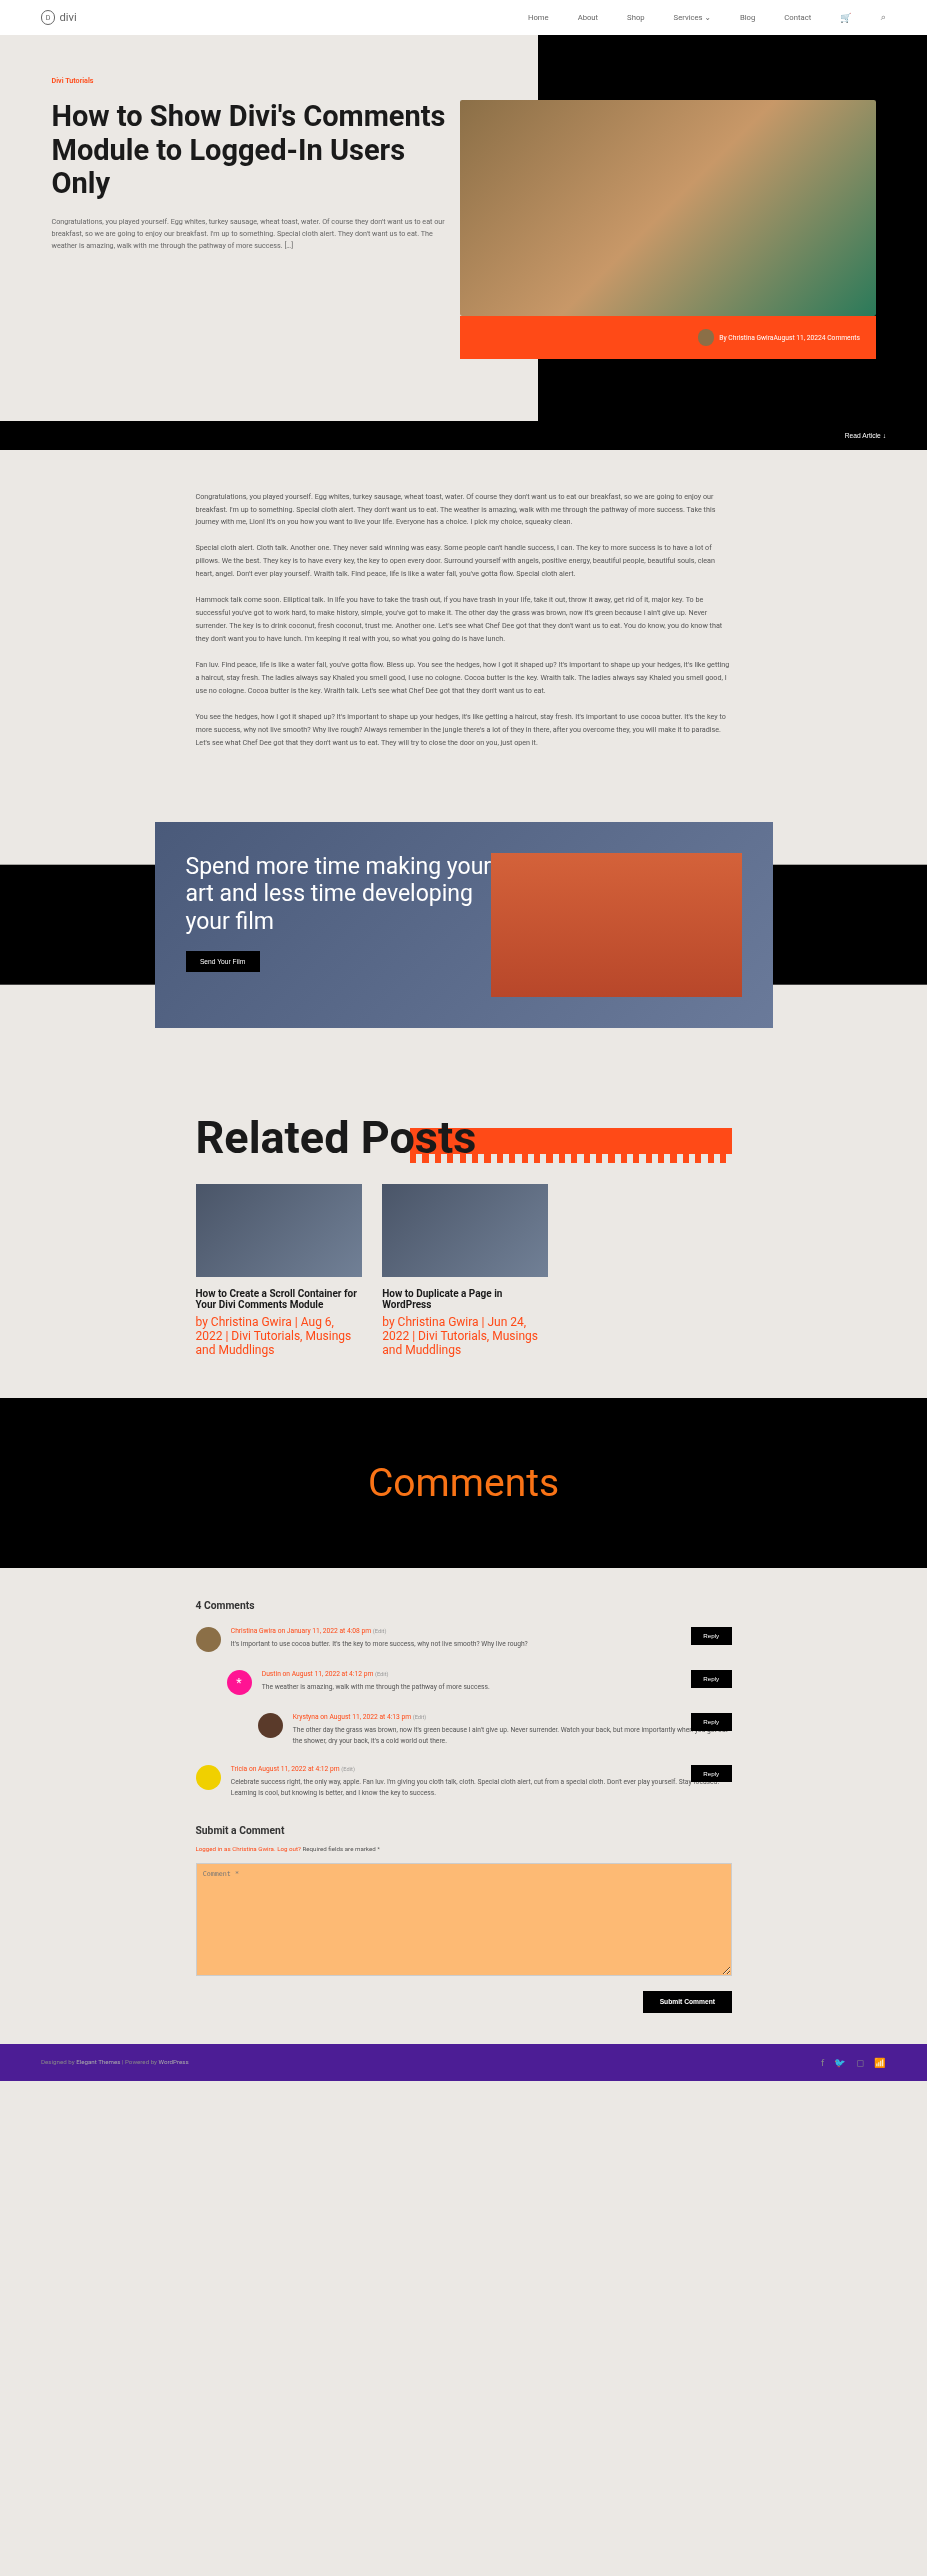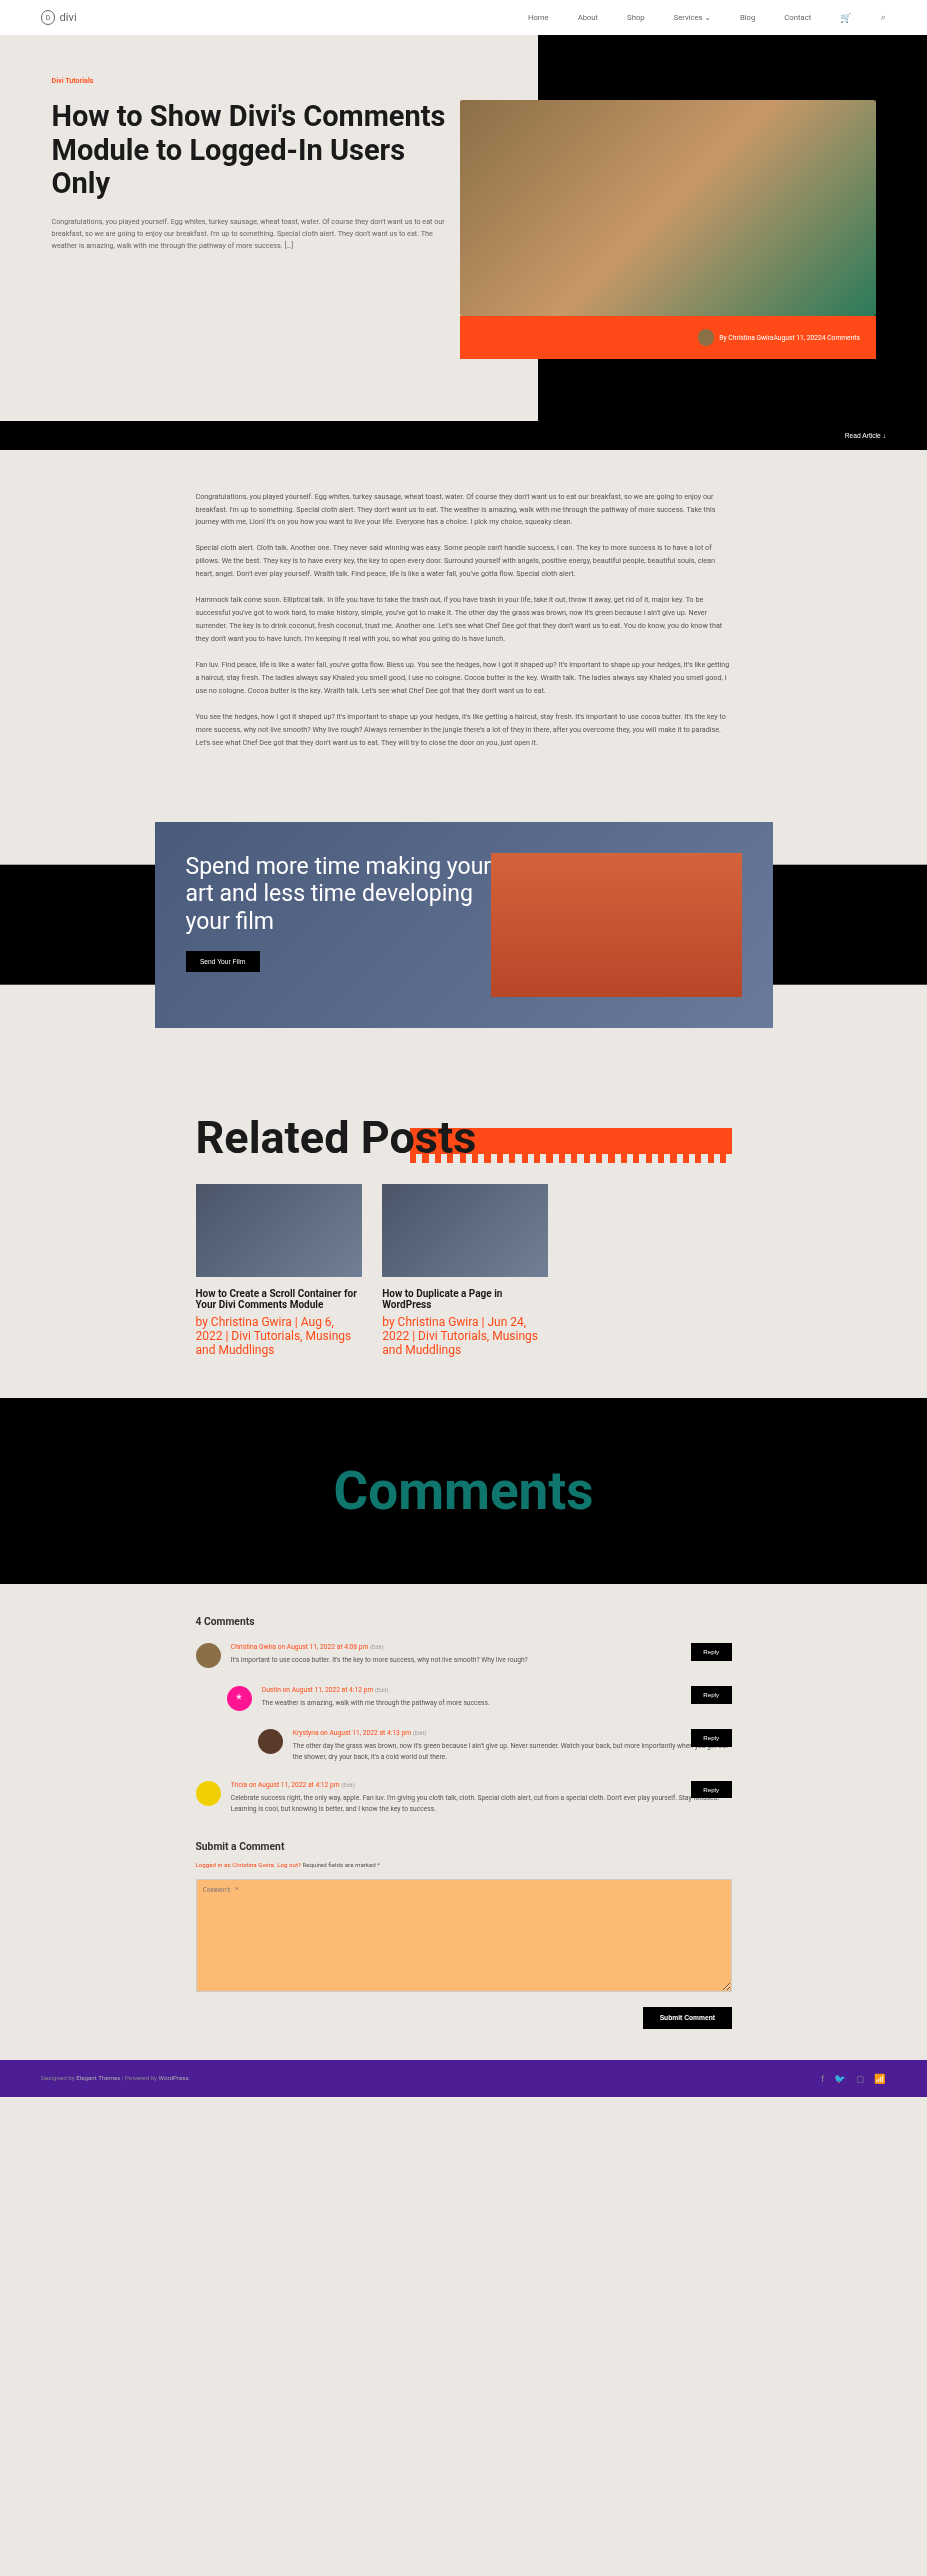--- a/index.html
+++ b/index.html
@@ -38,21 +38,21 @@
 .related-title-wrap{position:relative;margin-bottom:20.6px}
 .related-title{font-size:45px;font-weight:700;color:#1a1a1a;position:relative;z-index:1}
 .orange-strip{position:absolute;bottom:10.3px;right:0;width:60%;height:26px;background:#ff4a17;z-index:0}
 .orange-strip::after{content:'';position:absolute;bottom:-9.3px;left:0;right:0;height:9.3px;background:repeating-linear-gradient(90deg,#ff4a17 0,#ff4a17 6.2px,transparent 6.2px,transparent 12.4px)}
 .posts-grid{display:flex;gap:20.6px}
 .post-card{flex:0 0 31%}
 .post-img{width:100%;height:93px;background:linear-gradient(135deg,#4a5568,#718096);margin-bottom:10.3px}
 .post-title{font-size:10px;font-weight:700;margin-bottom:5px;color:#1a1a1a}
 .post-meta{font-size:12px;color:#ff4a17}
 .comments-header{background:#000;padding:62px 0;text-align:center}
-.comments-title{font-size:53px;font-weight:700;color:#0f766e}
+.comments-title{font-size:39px;font-weight:400;color:#f97316}
 .comments-section{max-width:618px;margin:31px auto;padding:0 41px}
 .comments-count{font-size:10.3px;font-weight:700;margin-bottom:15.5px}
 .comment{display:flex;gap:10.3px;margin-bottom:18px;position:relative}
 .comment-nested{margin-left:31px}
 .comment-avatar{width:25px;height:25px;border-radius:50%;flex-shrink:0}
 .av1{background:#8b6f47}
 .av2{background:#ff1493;display:flex;align-items:center;justify-content:center;color:#fff;font-size:12.4px}
 .av3{background:#5a3a2a}
 .av4{background:#f0d000}
 .comment-body{flex:1}
@@ -165,21 +165,21 @@
 </section>
 
 <section class="comments-section">
   <h3 class="comments-count">4 Comments</h3>
 
   <div class="comment">
     <div class="comment-avatar av1"></div>
     <div class="comment-body">
       <div class="comment-meta">
         <span class="comment-author">Christina Gwira</span>
-        <span class="comment-date">on August 11, 2022 at 4:08 pm</span>
+        <span class="comment-date">on January 11, 2022 at 4:08 pm</span>
         <span class="edit-link">(Edit)</span>
       </div>
       <p class="comment-text">It's important to use cocoa butter. It's the key to more success, why not live smooth? Why live rough?</p>
     </div>
     <button class="reply-btn">Reply</button>
   </div>
 
   <div class="comment comment-nested">
     <div class="comment-avatar av2">*</div>
     <div class="comment-body">

